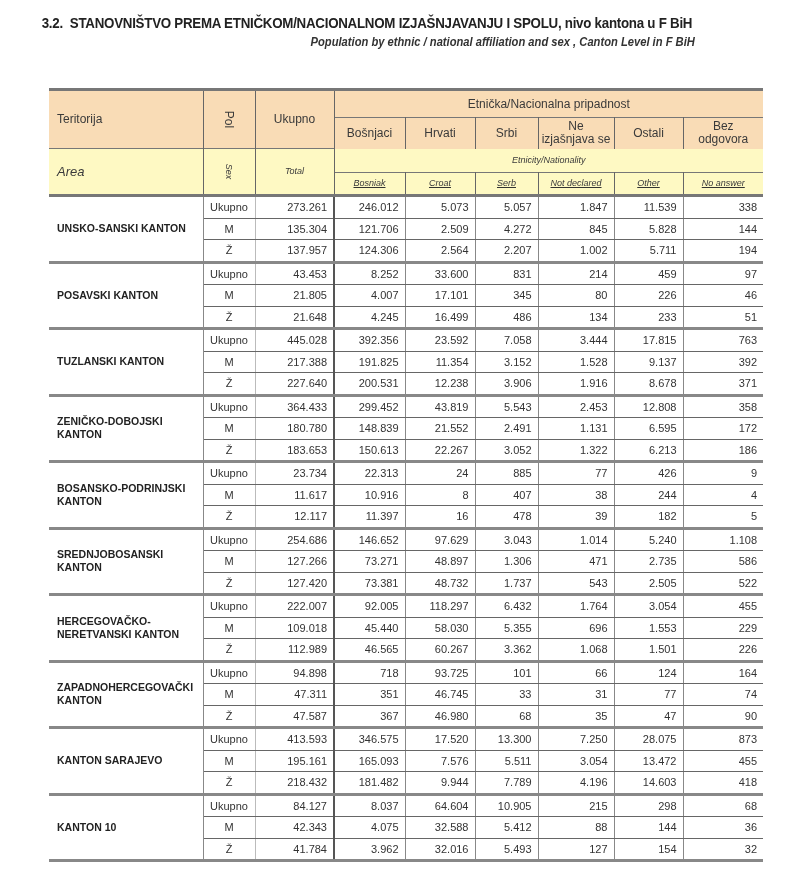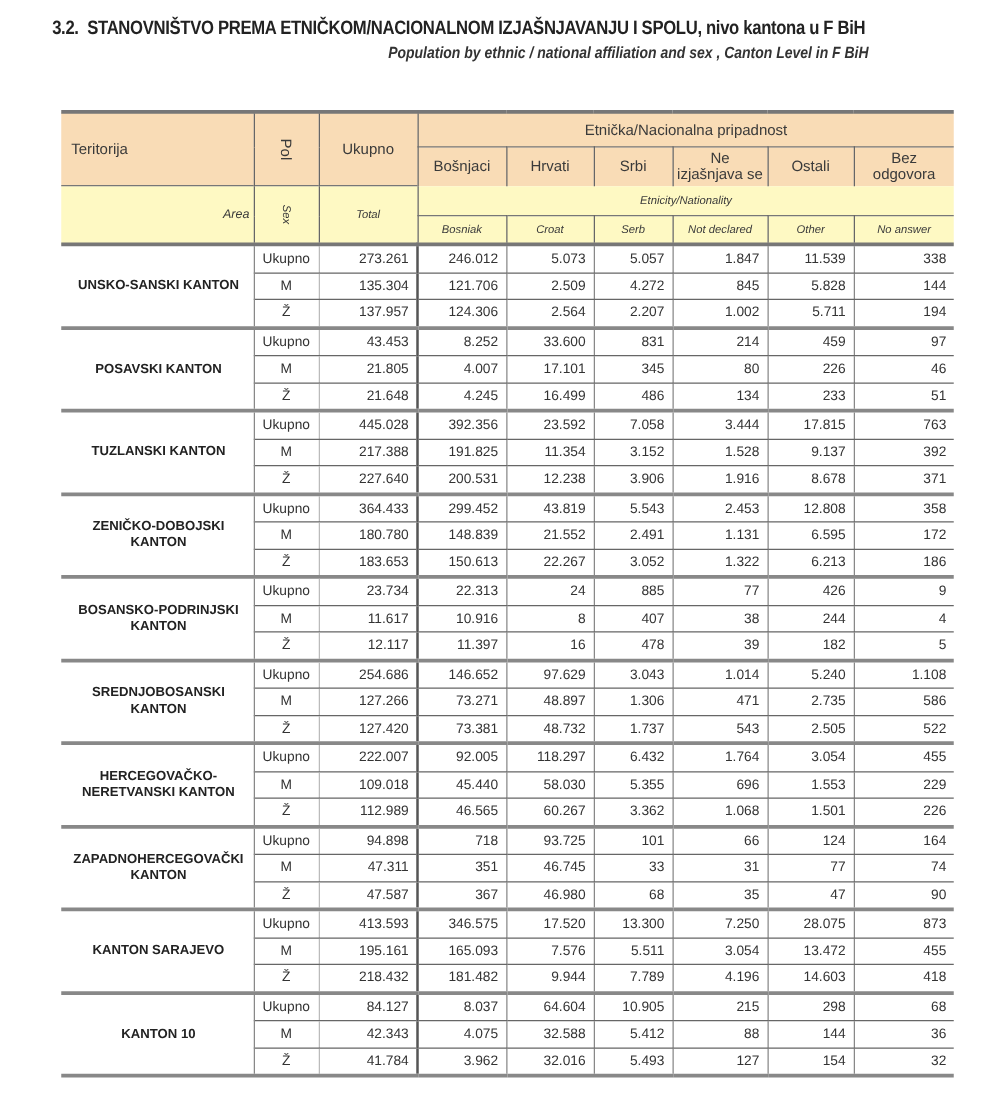--- a/index.html
+++ b/index.html
@@ -18,37 +18,37 @@
     table.data col.c-s { width: 63px; }
     table.data col.c-n { width: 76px; }
     table.data col.c-o { width: 69px; }
     table.data col.c-na { width: 80px; }
 
     thead tr.h1 th, thead tr.h2 th { background: #f9dcb6; font-weight: normal; color: #3a3a3a; }
     thead tr.h3 th, thead tr.h4 th { background: #fef9c3; font-weight: normal; font-style: italic; color: #3a3a3a; }
     thead tr.h1 { height: 28px; }
     thead tr.h2 { height: 31px; }
     thead tr.h3 { height: 24px; }
-    thead tr.h4 { height: 23px; }
+    thead tr.h4 { height: 23px; text-decoration: underline; }
     thead tr.h1 { border-top: 3px solid #777; }
     th { border-left: 1px solid #666; border-right: 1px solid #666; padding: 0 3px; text-align: center; font-size: 12px; line-height: 13px; }
     th.area-h { text-align: left; padding-left: 8px; border-left: none; }
     tr.h1 th.eth-group, tr.h2 th, tr.h4 th { border-top: 1px solid #777; }
     tr.h3 th.eth-group2 { border-top: none; }
     thead tr.h3 th.area-h, thead tr.h3 th.sex-h, thead tr.h3 th.total-h { border-top: 1px solid #777; }
-    th.area-h.it { font-size: 10px; text-align: right; }
+    th.area-h.it { font-size: 13px; }
     tr.h3 th { font-size: 9px; }
     tr.h4 th { font-size: 9px; }
     th.last { border-right: none; }
     .rot { display: inline-block; transform: rotate(90deg); white-space: nowrap; }
     thead { border-bottom: 3px solid #777; }
 
     tbody td { height: 20.5px; padding: 0 6px 0 3px; text-align: right; font-size: 11px; color: #333; border-left: 1px solid #888; border-right: 1px solid #888; border-bottom: 1.5px solid #666; }
     tbody td.sex { text-align: center; padding: 0; border-right: 1px solid #bbb; }
-    tbody td.area { text-align: center; padding-left: 8px; font-weight: bold; font-size: 10.5px; color: #222; border-left: none; line-height: 13px; border-bottom: 3px solid #888; margin-left: 30px; }
+    tbody td.area { text-align: left; padding-left: 8px; font-weight: bold; font-size: 10.5px; color: #222; border-left: none; line-height: 13px; border-bottom: 3px solid #888; margin-left: 30px; }
     tbody td.last { border-right: none; }
     tbody tr.grp-end td { border-bottom: 3px solid #888; }
     tbody td.total { border-right: 2px solid #555; margin-left: 30px; }
   </style>
 </head>
 <body>
 
 <div class="title-block">
   <div class="title"><span class="num">3.2.</span><span>STANOVNIŠTVO PREMA ETNIČKOM/NACIONALNOM IZJAŠNJAVANJU I SPOLU, nivo kantona u F BiH</span></div>
   <div class="subtitle">Population by ethnic / national affiliation and sex , Canton Level in F BiH</div>

